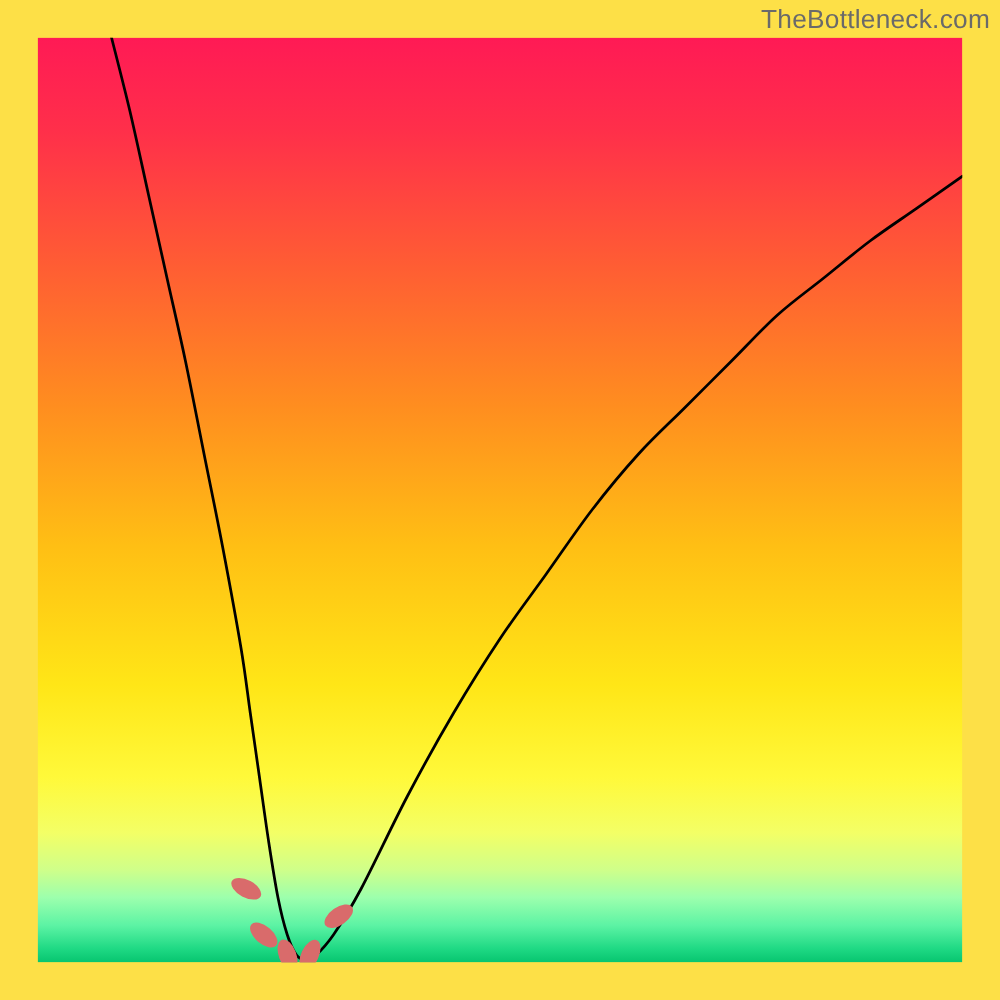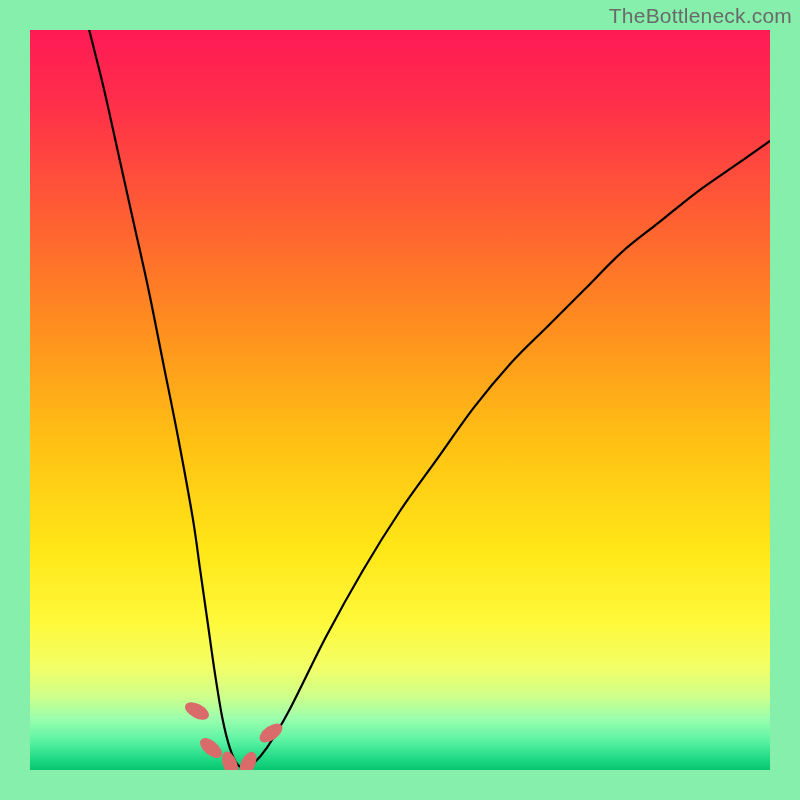--- a/index.html
+++ b/index.html
@@ -10,21 +10,21 @@
     overflow: hidden;
     background: #000;
     font-family: Arial, Helvetica, sans-serif;
   }
   .frame {
     position: absolute;
     left: 0;
     top: 0;
     width: 800px;
     height: 800px;
-    background: #86efac;
+    background: #fde047;
   }
   .plot-area {
     position: absolute;
     left: 30px;
     top: 30px;
     width: 740px;
     height: 740px;
     overflow: hidden;
   }
   .gradient {

